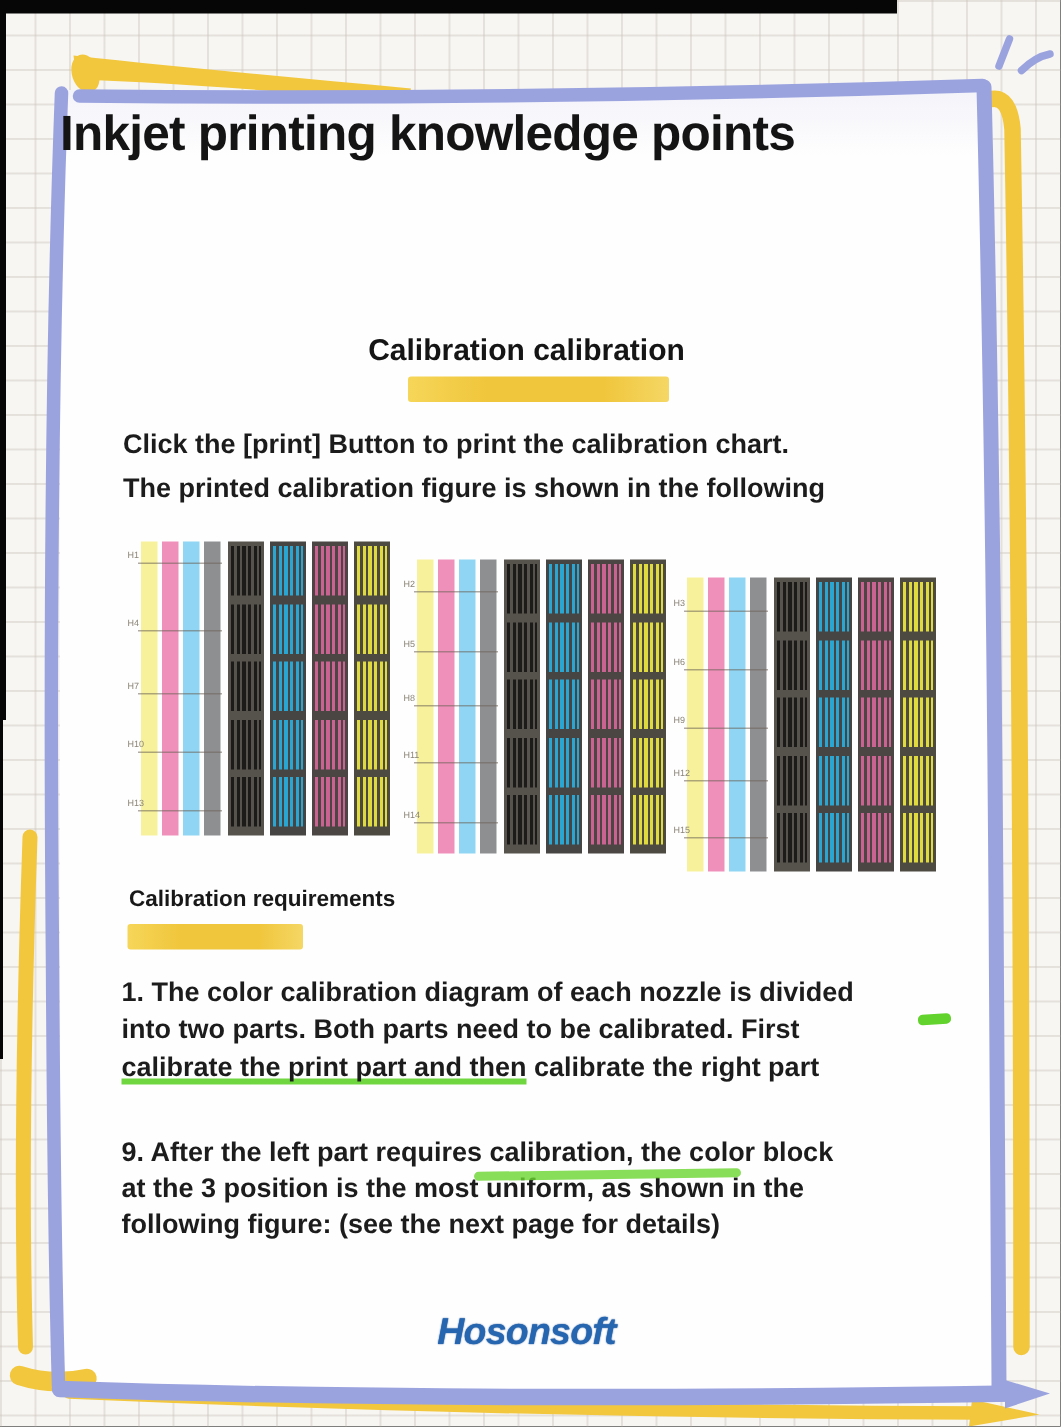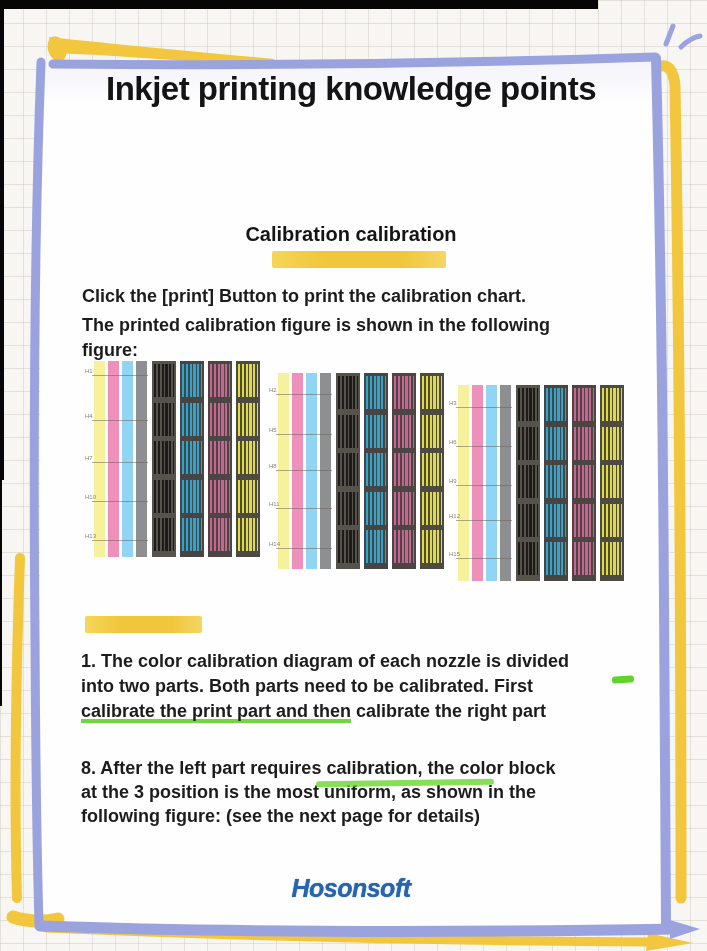--- a/index.html
+++ b/index.html
@@ -16,21 +16,21 @@
     position:absolute;left:40px;top:60px;width:622px;height:868px;
     background:linear-gradient(180deg,#f3f3fa 0%,#fefefe 5%,#fefefe 100%);
     z-index:1;
   }
   svg.frame{position:absolute;left:0;top:0;z-index:2;}
   .content{position:absolute;left:0;top:0;width:707px;height:951px;z-index:3;}
   .bar-black-top{position:absolute;left:0;top:0;width:598px;height:9px;background:#060606;z-index:5;}
   .bar-black-left{position:absolute;left:0;top:0;width:4px;height:480px;background:#060606;z-index:5;}
   .bar-black-left2{position:absolute;left:0;top:480px;width:2px;height:226px;background:#060606;z-index:5;}
 
-  .title{position:absolute;left:40px;top:70px;width:622px;text-align:center;
+  .title{position:absolute;left:40px;top:70px;width:622px;text-align:left;
     font-size:33px;font-weight:700;letter-spacing:-0.5px;color:#141414;white-space:nowrap;}
   .subtitle{position:absolute;left:40px;top:148px;width:622px;text-align:center;
     font-size:20px;font-weight:700;color:#f28c8c;white-space:nowrap;}
   .section-heading{position:absolute;left:40px;top:223px;width:622px;text-align:center;
     font-size:20px;font-weight:600;color:#151515;white-space:nowrap;}
   .hl-bar{position:absolute;border-radius:2px;
     background:linear-gradient(90deg,#f6d659 0%,#f0c63c 30%,#f0c63c 75%,#f5d765 100%);}
   .hl-bar-1{left:272px;top:251px;width:174px;height:17px;}
   .hl-bar-2{left:85px;top:616px;width:117px;height:17px;}
   .intro1{position:absolute;left:82px;top:286px;font-size:18px;font-weight:600;color:#1c1c1c;white-space:nowrap;}
@@ -93,21 +93,20 @@
   </svg>
 
   <div class="content">
     <div class="title">Inkjet printing knowledge points</div>
     <div class="section-heading">Calibration calibration</div>
     <div class="hl-bar hl-bar-1"></div>
 
     <div class="intro1">Click the [print] Button to print the calibration chart.</div>
     <div class="intro2">
       <div>The printed calibration figure is shown in the following</div>
-      <div>figure:</div>
     </div>
 
     <div class="chart" id="chart">
         <div class="cal-group group-0">
           <div class="sstrip" style="left: 8px; background: rgb(247, 241, 156);"></div>
           <div class="sstrip" style="left: 22px; background: rgb(239, 144, 187);"></div>
           <div class="sstrip" style="left: 36px; background: rgb(144, 214, 244);"></div>
           <div class="sstrip" style="left: 50px; background: rgb(142, 143, 145);"></div>
           <div class="scol" style="left: 66px; background: rgb(86, 82, 76);">
             <div class="seg" style="background: repeating-linear-gradient(90deg, rgb(28, 27, 25) 0px, rgb(28, 27, 25) 2.2px, transparent 2.2px, transparent 3.8px);"></div>
@@ -231,31 +230,32 @@
           <span class="tick-label" style="top: 54px;">H6</span>
           <div class="tick" style="top: 100px;"></div>
           <span class="tick-label" style="top: 93px;">H9</span>
           <div class="tick" style="top: 135px;"></div>
           <span class="tick-label" style="top: 128px;">H12</span>
           <div class="tick" style="top: 173px;"></div>
           <span class="tick-label" style="top: 166px;">H15</span>
         </div>
       </div>
 
+    <div class="req-heading">Calibration requirements</div>
     <div class="hl-bar hl-bar-2"></div>
 
     <div class="para" id="para1">
       <div>1. The color calibration diagram of each nozzle is divided</div>
       <div>into two parts. Both parts need to be calibrated. First</div>
       <div><span class="green-underline">calibrate the print part and then</span><span> calibrate the right part</span></div>
     </div>
     <div class="green-dash"></div>
 
     <div class="para" id="para2">
-      <div>8. After the left part requires calibration, the color block</div>
+      <div>9. After the left part requires calibration, the color block</div>
       <div>at the 3 position is the most uniform, as shown in the</div>
       <div>following figure: (see the next page for details)</div>
     </div>
     <div class="green-marker2"></div>
 
     <div class="logo">Hosonsoft</div>
   </div>
 
   <div class="bar-black-top"></div>
   <div class="bar-black-left"></div>

